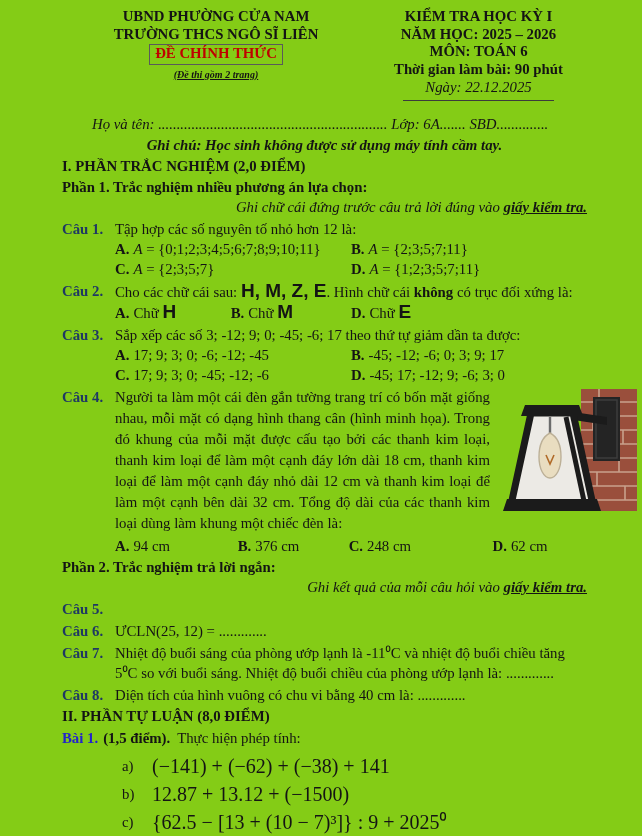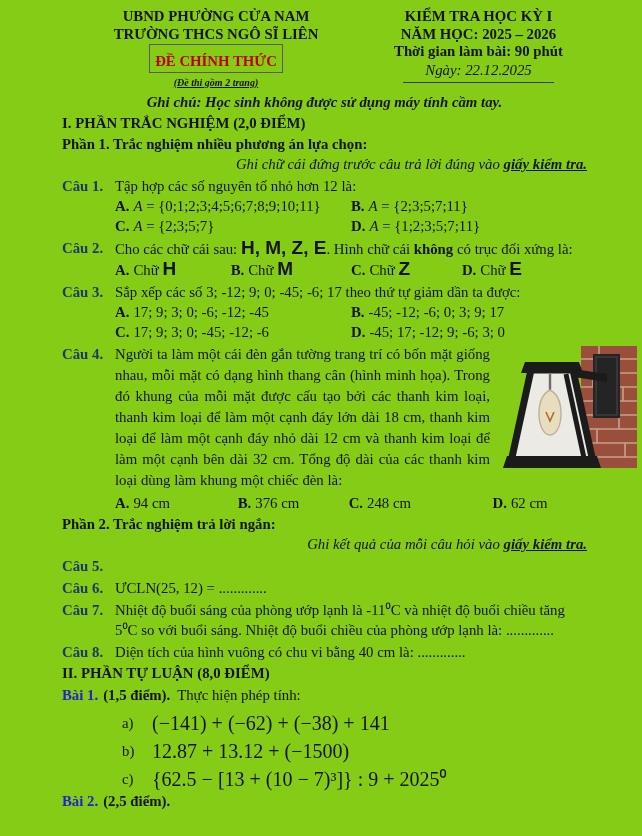--- a/index.html
+++ b/index.html
@@ -5,21 +5,21 @@
   html,body{margin:0;padding:0;background:#ffffff;}
   .page{
     position:relative;width:642px;height:836px;box-sizing:border-box;
     padding:8px 55px 0 62px;overflow:hidden;background:#84cc16;
     font-family:"Liberation Serif",serif;font-size:14.8px;line-height:20px;color:#141414;
   }
   
   .hdr{display:flex;align-items:flex-start;}
   .hdr-left{flex:0 0 308px;text-align:center;font-weight:bold;line-height:17.5px;}
   .hdr-right{flex:1;text-align:center;font-weight:bold;line-height:17.5px;}
-  .stamp{display:inline-block;margin-top:1px;color:#c00000;border:1.4px solid #5a5a5a;padding:8px 5px 1px;}
+  .stamp{display:inline-block;margin-top:1px;color:#c00000;border:1.4px solid #5a5a5a;padding:0 5px 1px;}
   .pages-note{font-weight:bold;font-style:italic;text-decoration:underline;font-size:10px;}
   .hdr-date{display:inline-block;font-weight:normal;font-style:italic;border-bottom:1.3px solid #3c3c3c;padding:0 22px 3px;margin-top:1px;}
   
   .student-line{margin:13px 0 0 30px;font-style:italic;}
   .note-line{text-align:center;font-weight:bold;font-style:italic;margin-top:1px;}
   .sec-title{font-weight:bold;margin-top:1px;}
   .instr{text-align:right;font-style:italic;}
   .instr-em{font-weight:bold;text-decoration:underline;}
   
   .q-row{display:flex;margin-top:2px;}
@@ -53,25 +53,27 @@
   <div class="hdr">
     <div class="hdr-left">
       <div>UBND PHƯỜNG CỬA NAM</div>
       <div>TRƯỜNG THCS NGÔ SĨ LIÊN</div>
       <div><span class="stamp">ĐỀ CHÍNH THỨC</span></div>
       <div><span class="pages-note">(Đề thi gồm 2 trang)</span></div>
     </div>
     <div class="hdr-right">
       <div>KIỂM TRA HỌC KỲ I</div>
       <div>NĂM HỌC: 2025 – 2026</div>
+      <div>MÔN: TOÁN 6</div>
       <div>Thời gian làm bài: 90 phút</div>
       <div><span class="hdr-date">Ngày: 22.12.2025</span></div>
     </div>
   </div>
 
+  <div class="student-line">Họ và tên: .............................................................. Lớp: 6A....... SBD..............</div>
   <div class="note-line">Ghi chú: Học sinh không được sử dụng máy tính cầm tay.</div>
 
   <div class="sec-title">I. PHẦN TRẮC NGHIỆM (2,0 ĐIỂM)</div>
   <div class="sec-title">Phần 1. Trắc nghiệm nhiều phương án lựa chọn:</div>
   <div class="instr"><span>Ghi chữ cái đứng trước câu trả lời đúng vào </span><span class="instr-em">giấy kiểm tra.</span></div>
 
   <div class="q-row">
     <span class="q-label">Câu 1.</span>
     <div class="q-body">
       <div>Tập hợp các số nguyên tố nhỏ hơn 12 là:</div>
@@ -84,21 +86,20 @@
     </div>
   </div>
 
   <div class="q-row">
     <span class="q-label">Câu 2.</span>
     <div class="q-body">
       <div><span>Cho các chữ cái sau: </span><span class="sans">H, M, Z, E</span><span>. Hình chữ cái </span><span class="bold">không</span><span> có trục đối xứng là:</span></div>
       <div class="opts-4">
         <div><span class="opt-l">A.</span><span>Chữ </span><span class="sans">H</span></div>
         <div><span class="opt-l">B.</span><span>Chữ </span><span class="sans">M</span></div>
-        <div><span class="opt-l">C.</span><span>Chữ </span><span class="sans">Z</span></div>
         <div><span class="opt-l">D.</span><span>Chữ </span><span class="sans">E</span></div>
       </div>
     </div>
   </div>
 
   <div class="q-row">
     <span class="q-label">Câu 3.</span>
     <div class="q-body">
       <div>Sắp xếp các số 3; -12; 9; 0; -45; -6; 17  theo thứ tự giảm dần ta được:</div>
       <div class="opts-2">

